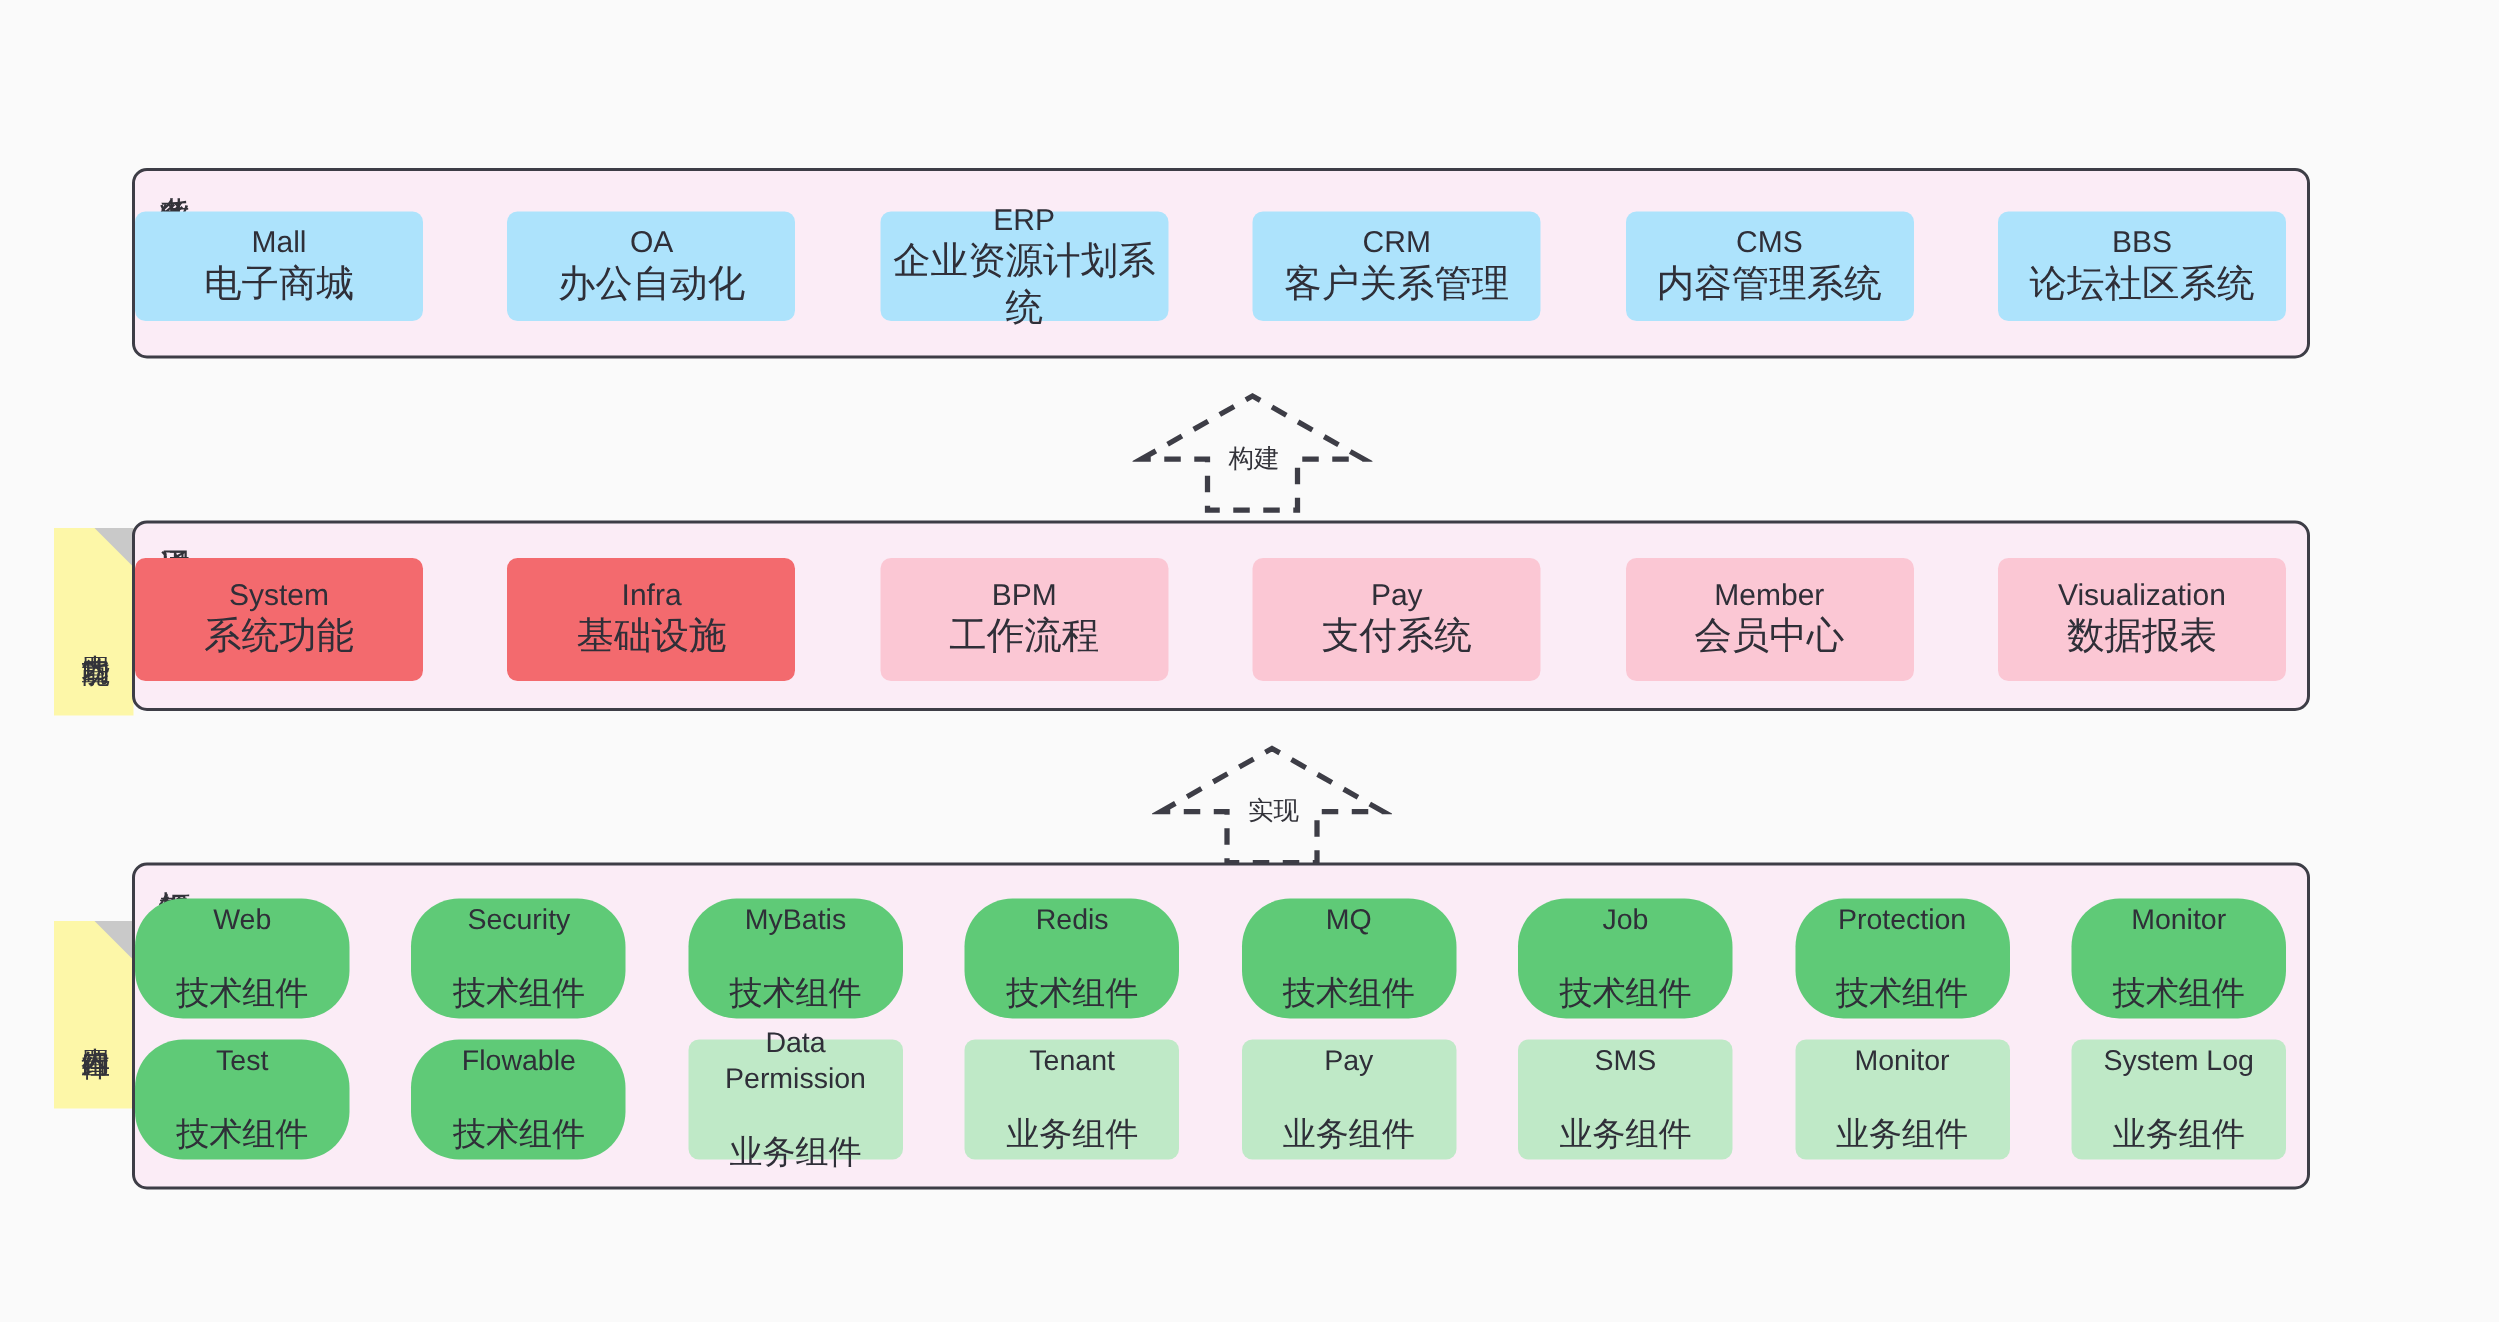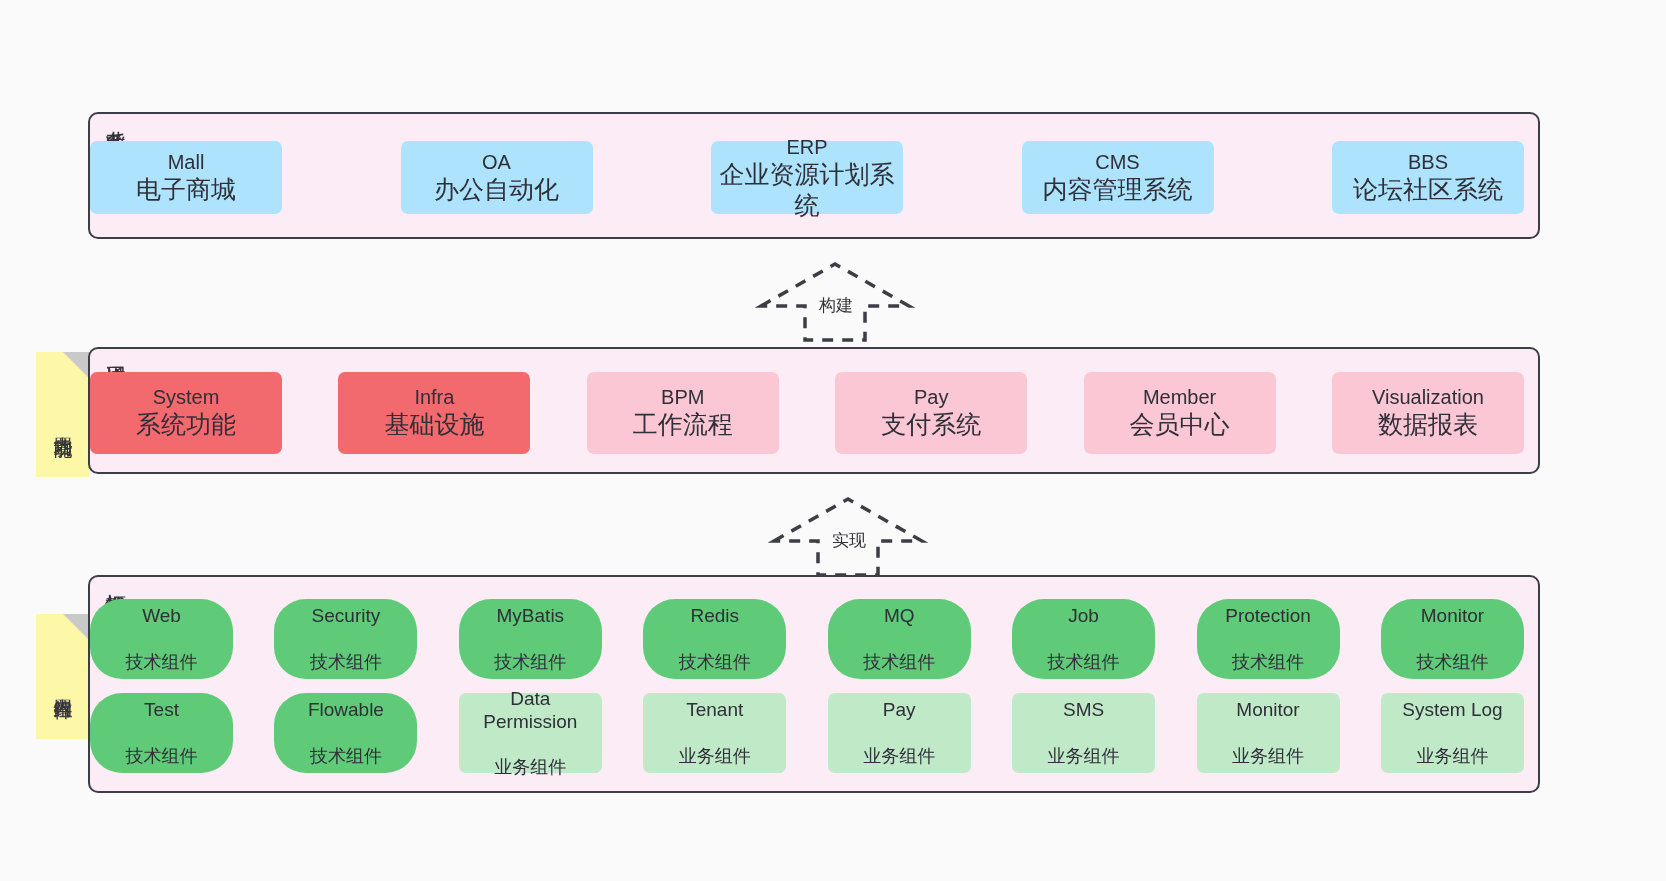--- a/index.html
+++ b/index.html
@@ -100,21 +100,21 @@
   #sec-modules .section-label { width: 50px; font-size: 21px; }
   #sec-modules .card { width: 192px; height: 82px; }
 
   
   #sec-framework {
     left: 88px;  top: 575px;  width: 1452px; height: 218px;
   }
   #sec-framework .section-label { width: 50px; font-size: 21px; }
   #sec-framework .card { width: 143px; height: 80px; }
   #sec-framework .card .t1 { font-size: 19px; }
-  #sec-framework .card .t2 { font-size: 18px; margin-top: 24px; }
+  #sec-framework .card .t2 { font-size: 22px; margin-top: 24px; }
 
   
   .note {
     position: absolute;
     box-sizing: border-box;
     background: #fdf7a8;
     display: flex;
     align-items: center;
     justify-content: center;
     font-size: 19px;
@@ -165,20 +165,24 @@
         <div class="card blue">
           <div class="t1">OA</div>
           <div class="t2">办公自动化</div>
         </div>
 
         <div class="card blue">
           <div class="t1">ERP</div>
           <div class="t2">企业资源计划系统</div>
         </div>
 
+        <div class="card blue">
+          <div class="t1">CRM</div>
+          <div class="t2">客户关系管理</div>
+        </div>
 
         <div class="card blue">
           <div class="t1">CMS</div>
           <div class="t2">内容管理系统</div>
         </div>
 
         <div class="card blue">
           <div class="t1">BBS</div>
           <div class="t2">论坛社区系统</div>
         </div>

